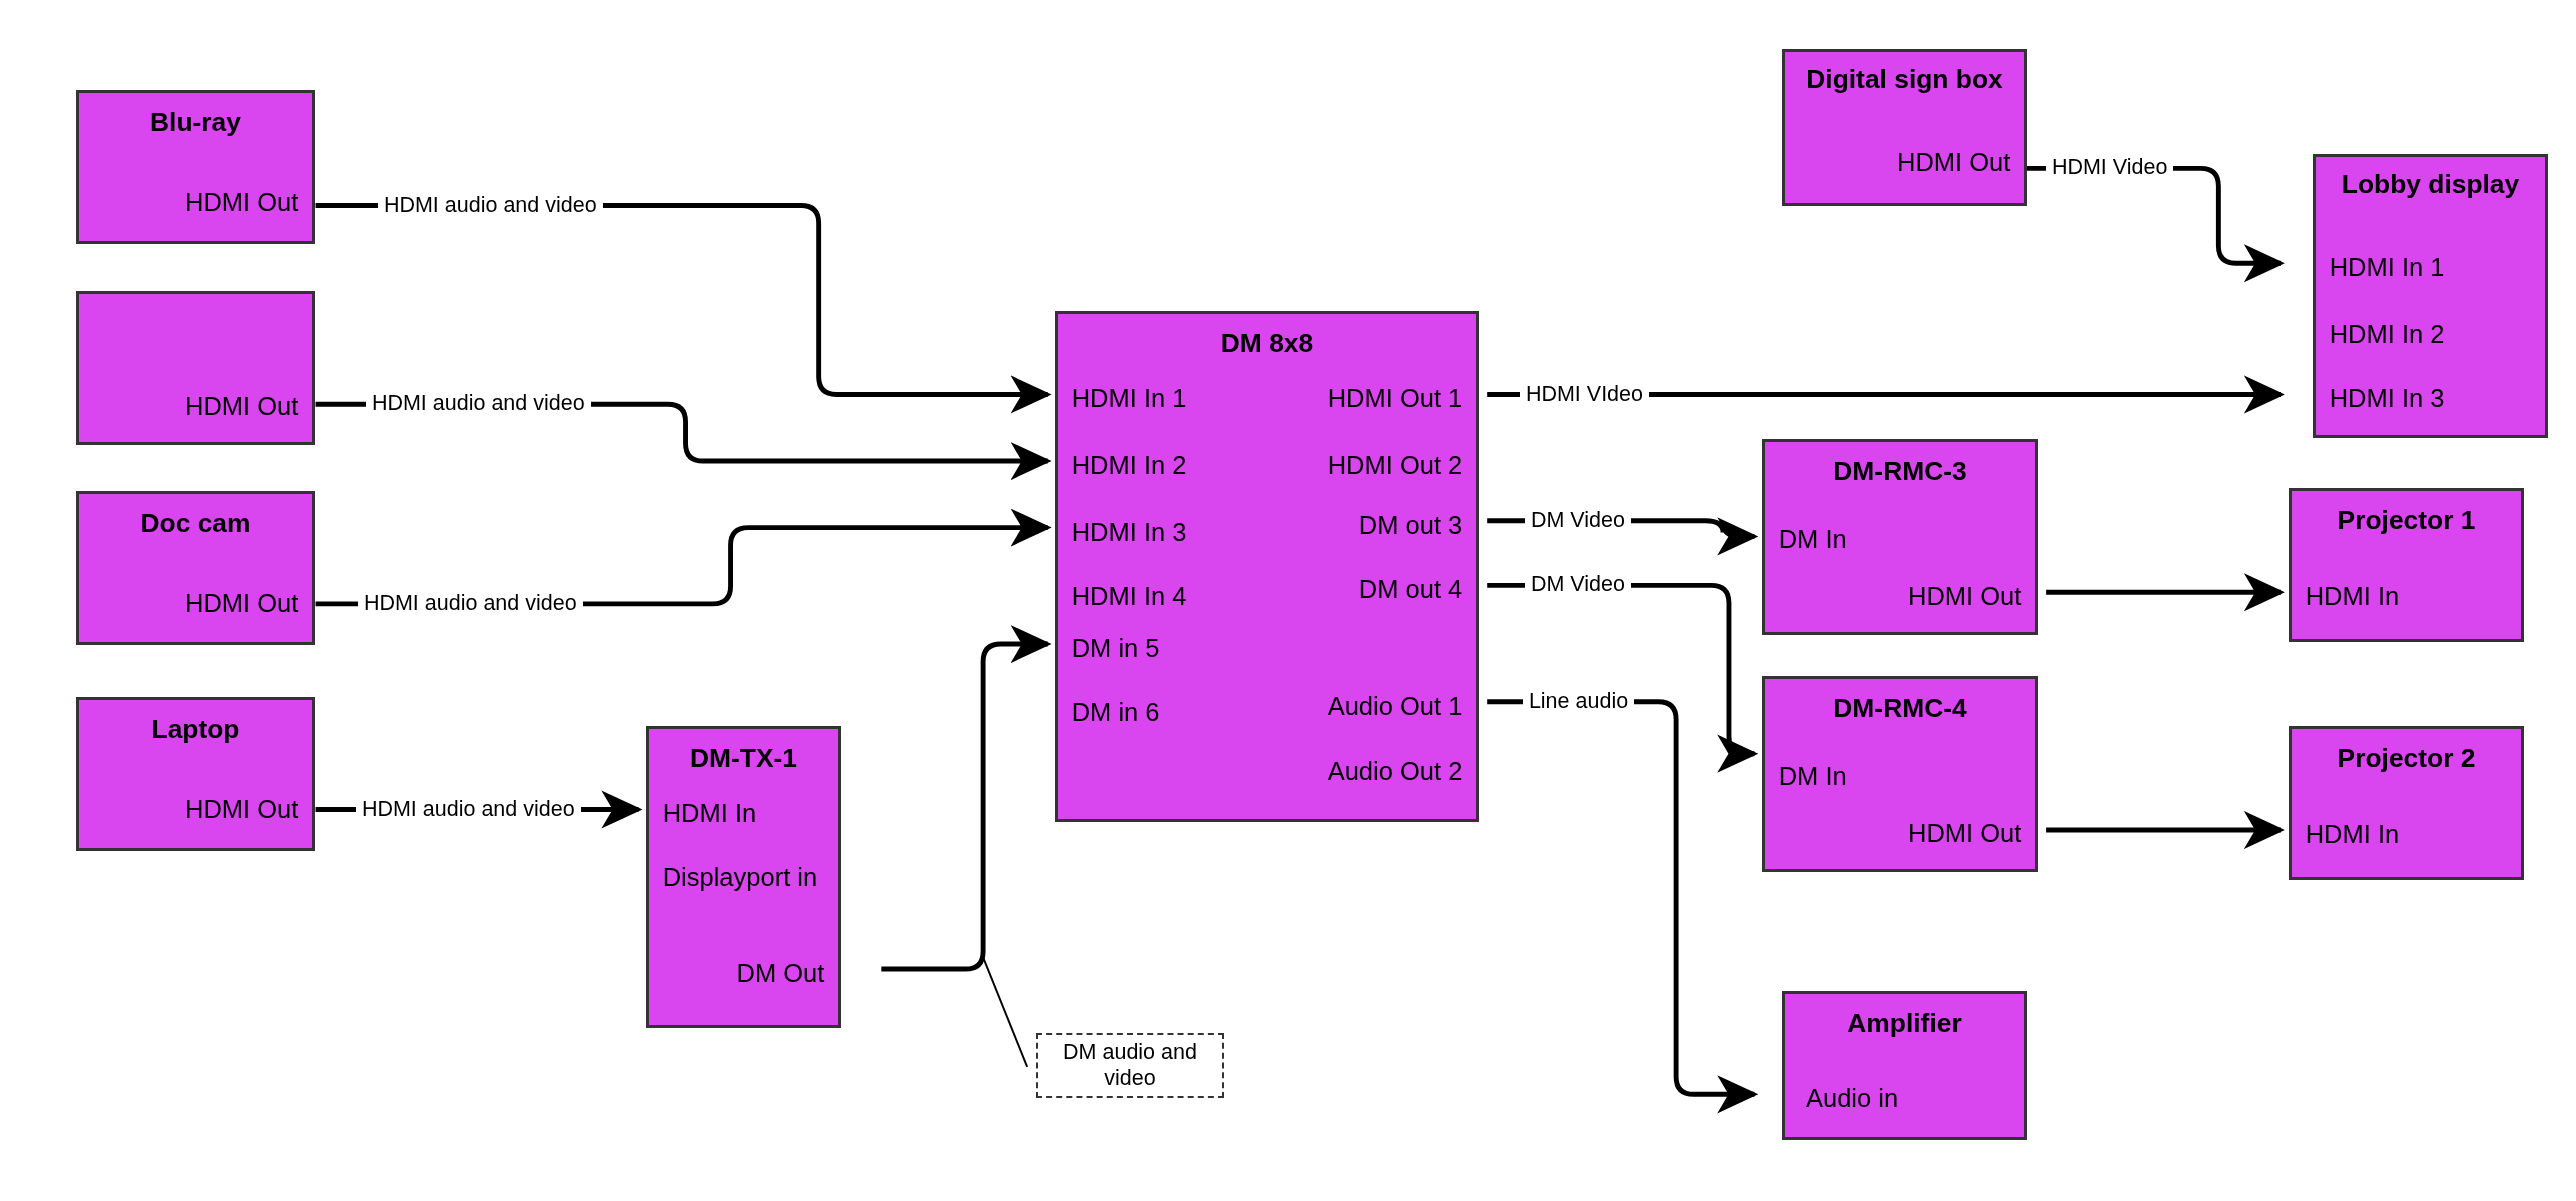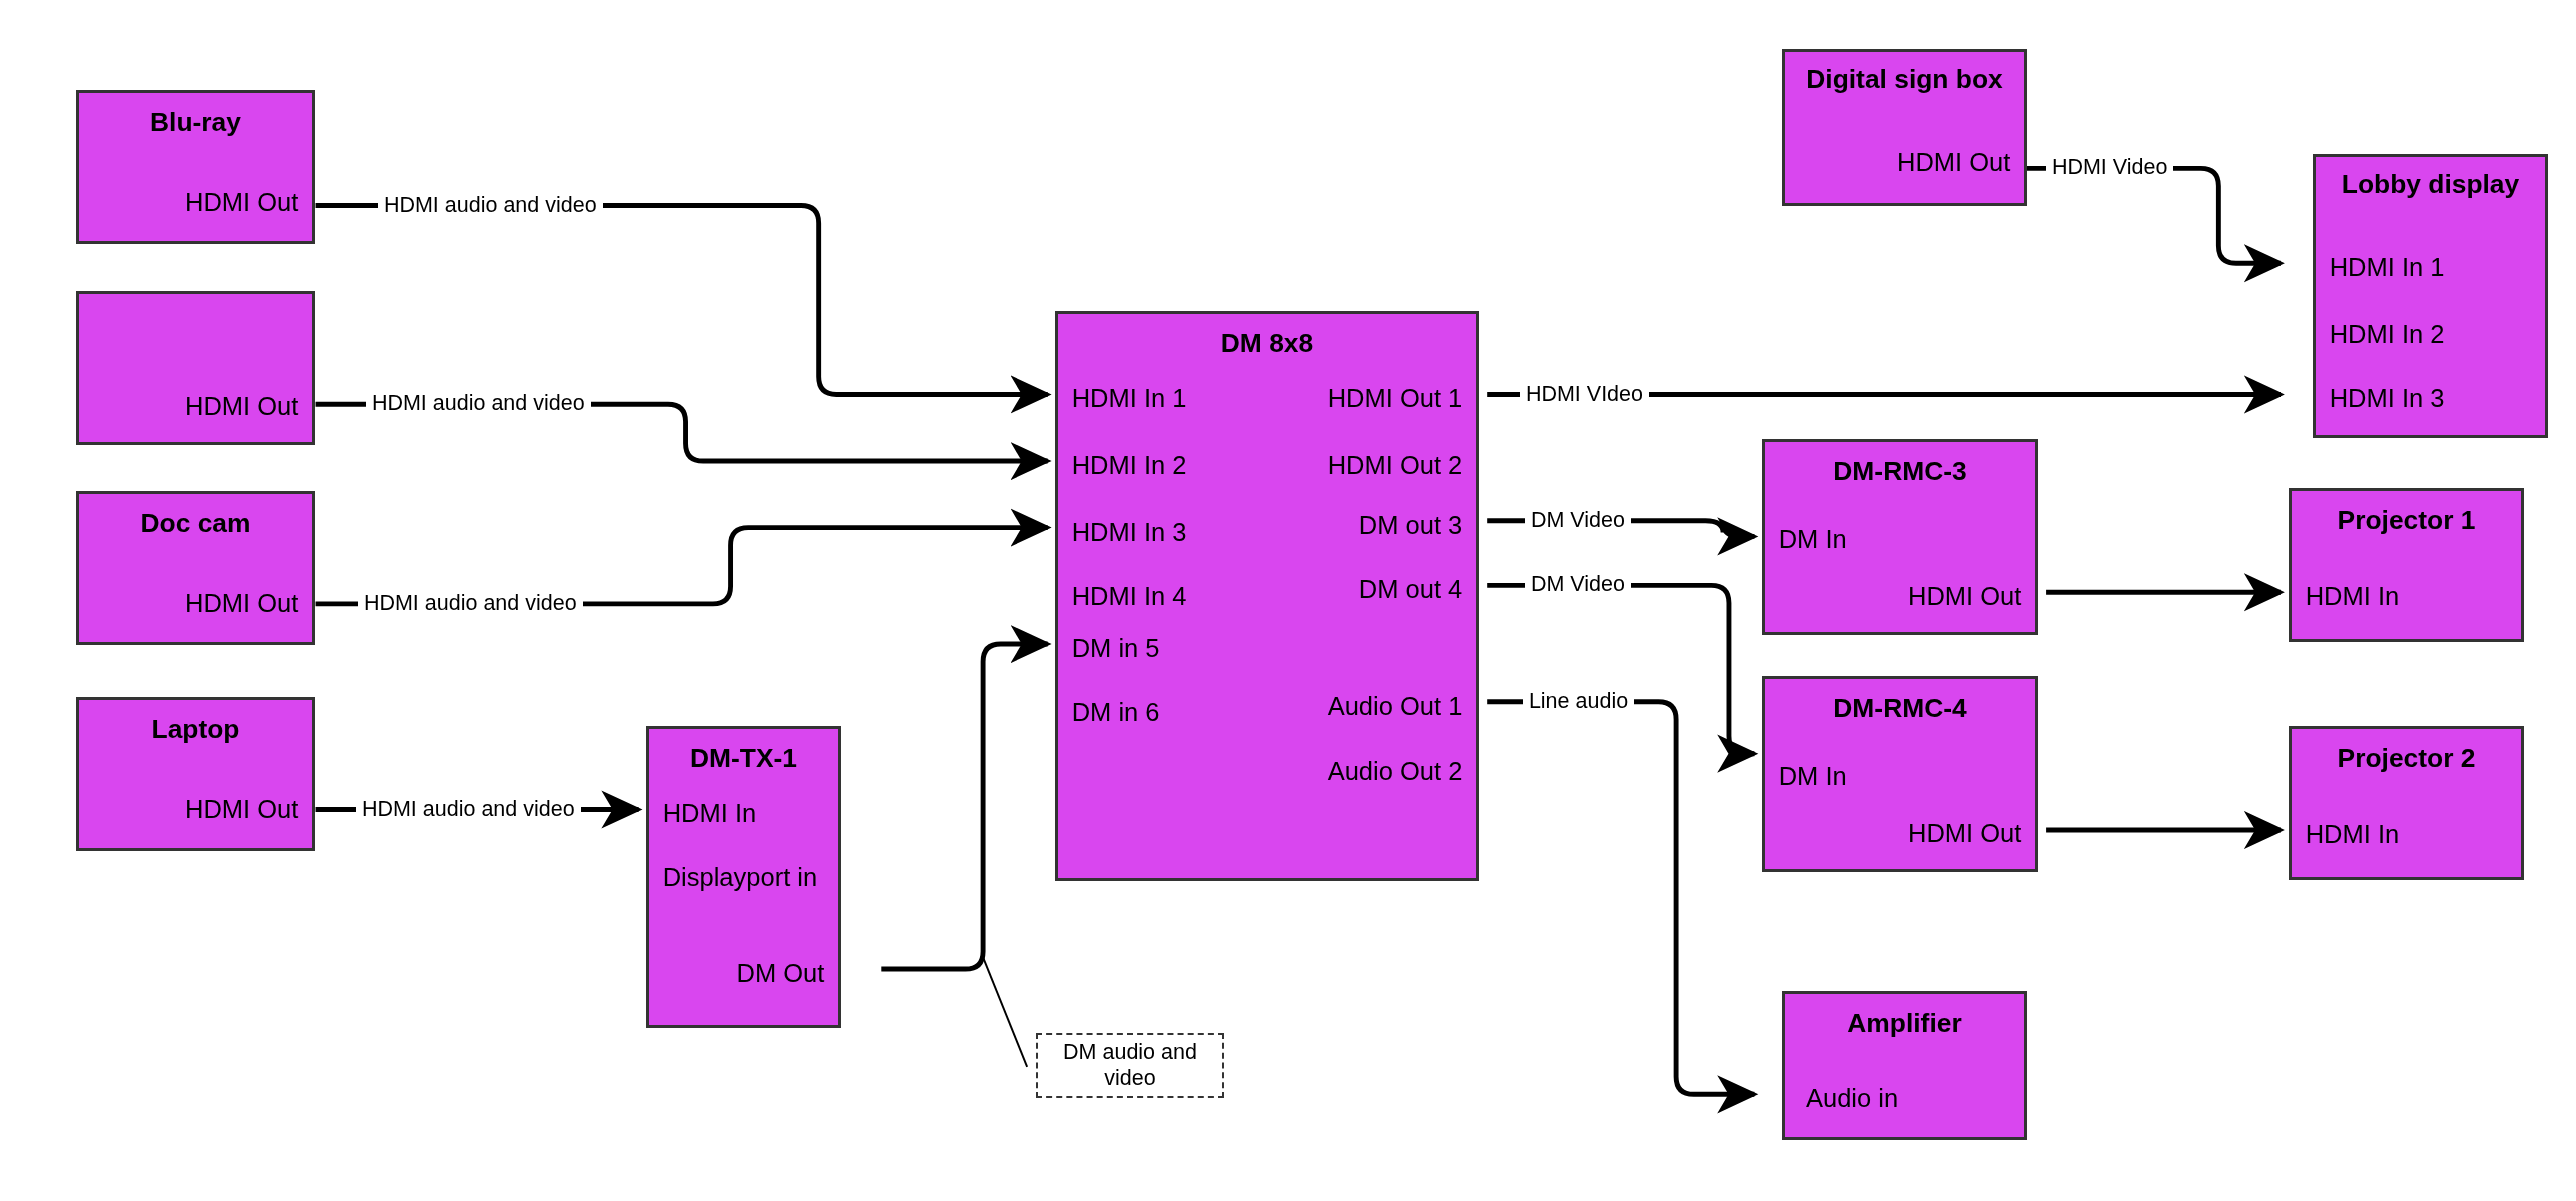--- a/index.html
+++ b/index.html
@@ -91,21 +91,21 @@
     <div class="port right" style="position:absolute;right:13.7px;top:95px;">HDMI Out</div>
   </div>
 
   <div class="node" style="left:646px;top:726px;width:195px;height:302px;">
     <div class="title" style="margin-top:13.7px;">DM-TX-1</div>
     <div class="port left" style="position:absolute;left:13.7px;top:70px;">HDMI In</div>
     <div class="port left" style="position:absolute;left:13.7px;top:134px;">Displayport in</div>
     <div class="port right" style="position:absolute;right:13.7px;top:230px;">DM Out</div>
   </div>
 
-  <div class="node" style="left:1055px;top:311px;width:424px;height:570px;">
+  <div class="node" style="left:1055px;top:311px;width:424px;height:511px;">
     <div class="title" style="margin-top:13.7px;">DM 8x8</div>
 
     <div class="port left" style="position:absolute;left:13.7px;top:70px;">HDMI In 1</div>
     <div class="port left" style="position:absolute;left:13.7px;top:137px;">HDMI In 2</div>
     <div class="port left" style="position:absolute;left:13.7px;top:204px;">HDMI In 3</div>
     <div class="port left" style="position:absolute;left:13.7px;top:268px;">HDMI In 4</div>
     <div class="port left" style="position:absolute;left:13.7px;top:320px;">DM in 5</div>
     <div class="port left" style="position:absolute;left:13.7px;top:384px;">DM in 6</div>
 
     <div class="port right" style="position:absolute;right:13.7px;top:70px;">HDMI Out 1</div>

